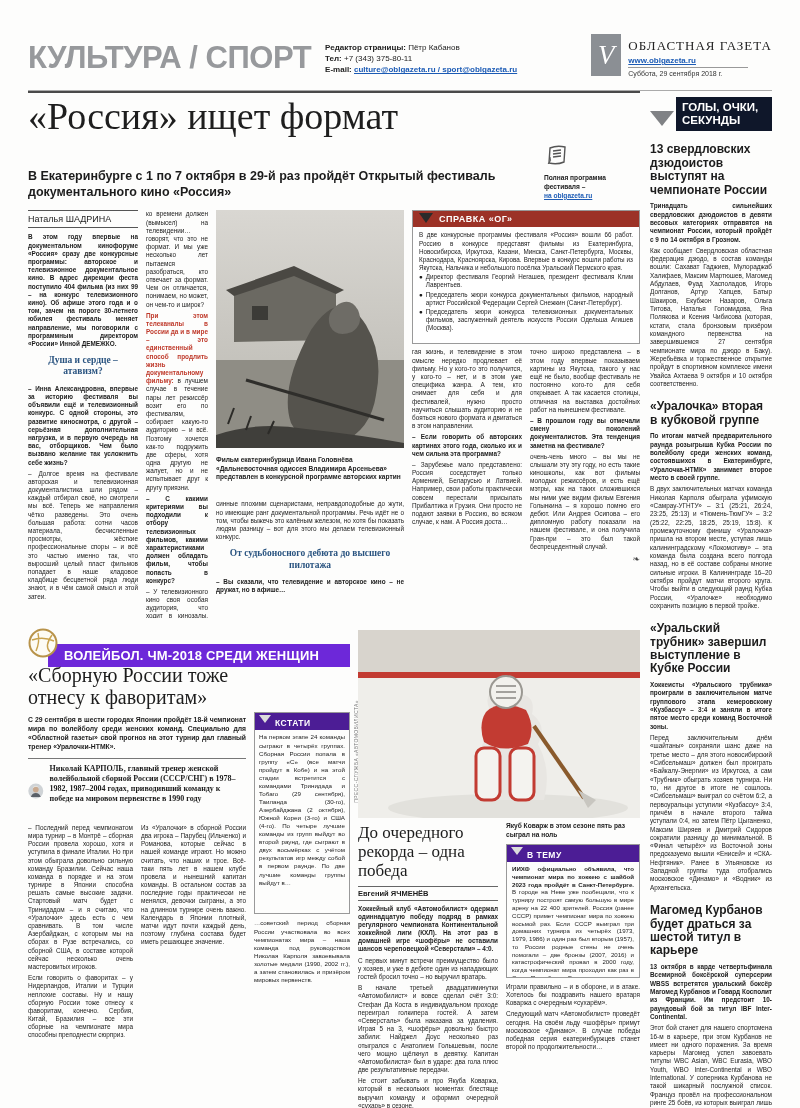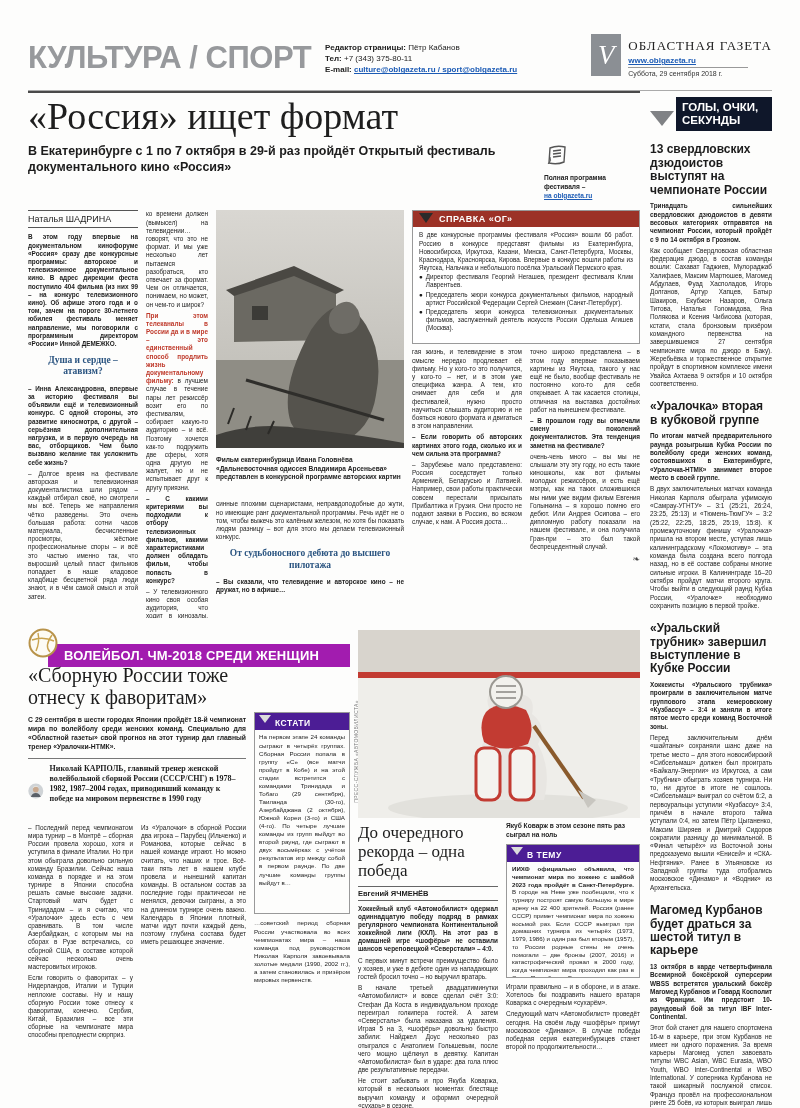--- a/index.html
+++ b/index.html
@@ -28,21 +28,21 @@
   
   .gos{position:relative;padding-left:26px;margin-bottom:8px;}
   .gos-tri{position:absolute;left:0;top:14px;width:0;height:0;border-left:12px solid transparent;
            border-right:12px solid transparent;border-top:15px solid #808285;}
   .gos-bar{background:#0f172a;color:#fff;font-weight:bold;font-size:11.5px;line-height:1.15;padding:4px 6px;}
   .sb-h3{font-size:12px;line-height:1.12;font-weight:bold;margin:12px 0 5px;}
   .sb-lead{font-size:6.4px;font-weight:bold;line-height:1.3;text-align:justify;margin:0 0 3px;}
   .sb-body{font-size:6.4px;line-height:1.3;text-align:justify;margin:0;}
   
   .f-head{font-family:"Liberation Serif",serif;font-size:38px;font-weight:400;color:#1e1e1e;margin:0 0 6px;line-height:1.05;}
-  .f-subrow{display:flex;align-items:flex-start;}
+  .f-subrow{display:flex;align-items:flex-end;}
   .f-sub{width:468px;font-weight:bold;font-size:12.5px;line-height:1.3;}
   .f-prog{margin-left:auto;width:96px;font-size:6.6px;font-weight:bold;line-height:1.35;color:#222;}
   .f-prog .ic{margin-bottom:2px;}
   .f-grid{display:grid;margin-top:10px;grid-template-columns:110px 62px 188px 110px 110px;gap:8px;
           grid-template-rows:130px 100px 36px 118px;height:408px;overflow:hidden;
           grid-template-areas:"c1 c2 ph sp sp" "c1 c2 ph t4 t5" "c1 c2 cap t4 t5" "c1 c2 c3 t4 t5";}
   .ac1{grid-area:c1;overflow:hidden;} .ac2{grid-area:c2;overflow:hidden;}
   .aph{grid-area:ph;} .asp{grid-area:sp;} .acap{grid-area:cap;} .ac3{grid-area:c3;overflow:hidden;}
   .at4{grid-area:t4;overflow:hidden;} .at5{grid-area:t5;overflow:hidden;}
   .byline{font-size:9px;font-weight:normal;border-top:1px solid #555;border-bottom:1px solid #555;
@@ -58,21 +58,21 @@
   .spbar .tri{position:absolute;left:6px;top:2px;width:0;height:0;border-left:7px solid transparent;
               border-right:7px solid transparent;border-top:10px solid #2b2b2b;}
   .sptxt{font-size:6.3px;line-height:1.3;text-align:justify;padding:4px 6px 0;}
   .spb{display:flex;gap:3px;padding:1px 6px 0;font-size:6.3px;line-height:1.3;text-align:justify;}
   .endmark{text-align:right;font-size:9px;color:#444;}
   
   .vb-section{display:flex;gap:8px;margin-top:12px;}
   .vb-left{width:322px;position:relative;}
   .vb-banner{display:flex;align-items:center;height:26px;}
   .vb-ic{width:30px;height:30px;flex:0 0 30px;margin-right:-10px;z-index:2;}
-  .vb-bar{flex:1;background:#a21caf;color:#fff;font-weight:bold;font-size:13px;padding:4px 6px 4px 16px;letter-spacing:.2px;margin-top:25px;}
+  .vb-bar{flex:1;background:#6d28d9;color:#fff;font-weight:bold;font-size:13px;padding:4px 6px 4px 16px;letter-spacing:.2px;margin-top:25px;}
   .vb-grid{display:grid;grid-template-columns:218px 96px;gap:8px;margin-top:8px;}
   .vb-head{font-family:"Liberation Serif",serif;font-size:20px;font-weight:400;line-height:1.1;margin:0 0 8px;}
   .vb-lead{font-size:6.8px;font-weight:bold;line-height:1.3;text-align:justify;margin:0 0 6px;}
   .trainer{display:flex;gap:6px;border-top:1px solid #777;padding-top:5px;margin-bottom:6px;}
   .tr-bio{font-family:"Liberation Serif",serif;font-size:8px;font-weight:bold;line-height:1.25;}
   .vb-cols{display:flex;gap:8px;}
   .vb-cols .col{width:105px;}
   .kst{margin-top:48px;}
   .kstbox{border:1px solid #999;height:200px;overflow:hidden;}
   .kbar{background:#4c1d95;color:#fff;font-weight:bold;font-size:8.5px;padding:5px 5px 2px 20px;position:relative;letter-spacing:.5px;}

